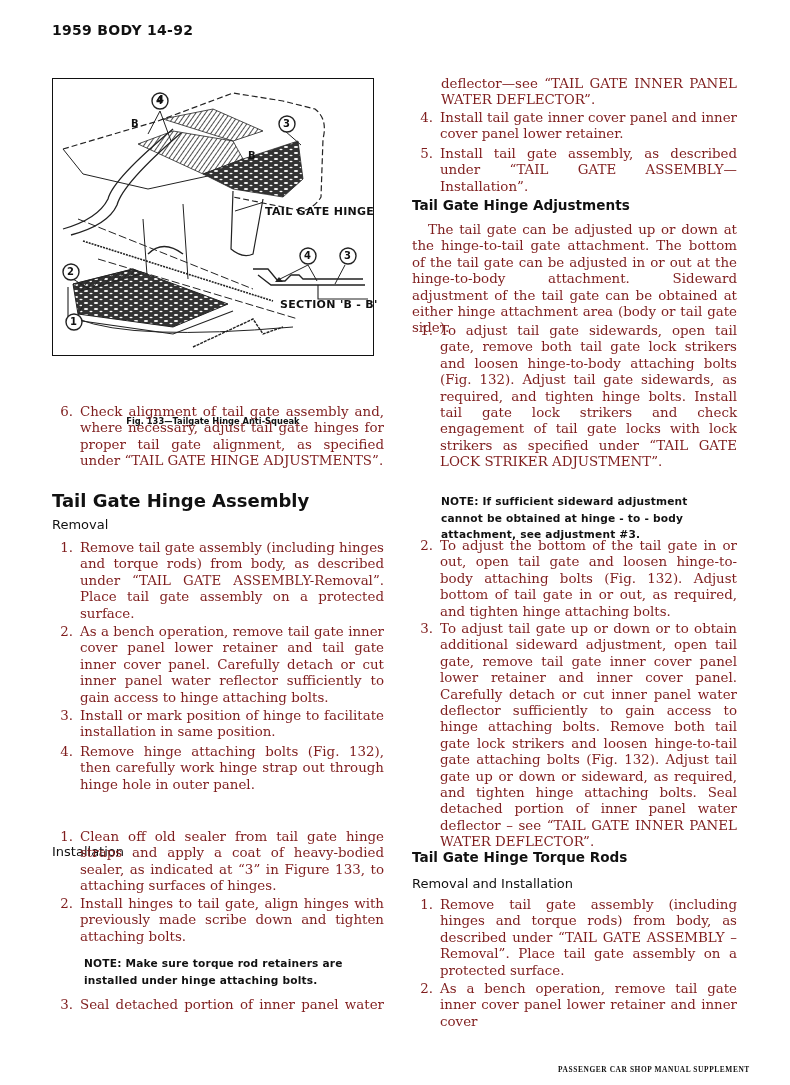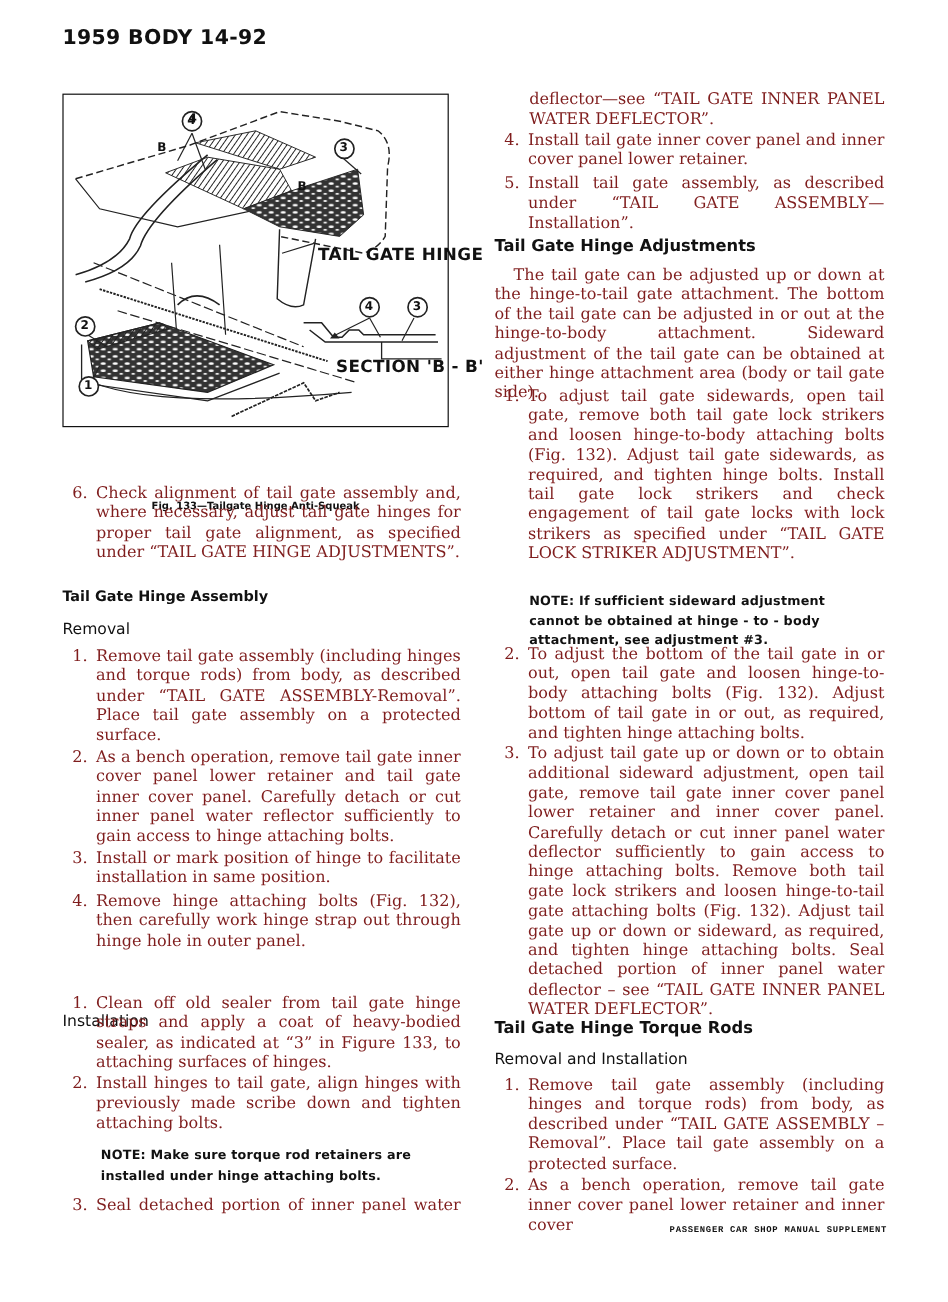--- a/index.html
+++ b/index.html
@@ -2,62 +2,62 @@
 <html><head>
 <meta charset="utf-8">
 <style>
   html, body { margin: 0; padding: 0; }
   body {
     width: 790px; height: 1085px; background: #ffffff; position: relative;
     color: #1a1a1a; overflow: hidden;
   }
   .page-header {
     position: absolute; left: 52px; top: 22px;
-    font-family: "DejaVu Sans", sans-serif; font-weight: bold; font-size: 17px;
+    font-family: "DejaVu Sans", sans-serif; font-weight: bold; font-size: 14px;
     letter-spacing: 0.3px; color: #111;
   }
 
   .figure-box {
     position: absolute; left: 52px; top: 78px; width: 322px; height: 278px;
     border: 1.5px solid #111; box-sizing: border-box; background: #fff;
   }
   .figure-box svg { position: absolute; left: 0; top: 0; }
   .fig-label {
     position: absolute; font-family: "DejaVu Sans", sans-serif; font-weight: bold;
-    font-size: 14px; color: #111; letter-spacing: 0.3px; white-space: nowrap;
+    font-size: 11px; color: #111; letter-spacing: 0.3px; white-space: nowrap;
   }
   .fig-caption {
     position: absolute; left: 52px; top: 376px; width: 322px; text-align: center;
     font-family: "DejaVu Sans", sans-serif; font-weight: bold; font-size: 8.3px; color: #111; margin-top: 40px;
   }
 
   .serif {
     font-family: "DejaVu Serif", serif; font-size: 13.4px; line-height: 16.4px; color: #7f1d1d;
   }
   .item { position: absolute; display: flex; text-align: justify; }
   .item .num { width: 28px; flex: 0 0 28px; text-align: right; padding-right: 7px; box-sizing: border-box; }
   .item .txt { flex: 1; text-align: justify; }
   .item .txt.last-left { text-align-last: left; }
 
   .h1 {
     position: absolute; font-family: "DejaVu Sans", sans-serif; font-weight: bold;
-    font-size: 12px; color: #111;
+    font-size: 18px; color: #111;
   }
   .h2 {
     position: absolute; font-family: "DejaVu Sans", sans-serif; font-weight: normal;
     font-size: 13px; color: #111;
   }
   .note {
     position: absolute; font-family: "DejaVu Sans", sans-serif; font-weight: bold;
     font-size: 10.6px; line-height: 16.6px; color: #111; letter-spacing: 0.2px;
   }
   .para { position: absolute; text-align: justify; }
   .footer {
-    position: absolute; left: 527px; top: 1022px;
-    font-family: Liberation Mono, monospace; font-weight: bold; font-size: 7.4px;
+    position: absolute; left: 527px; top: 1065px;
+    font-family: Liberation Serif, serif; font-weight: bold; font-size: 7.4px;
     letter-spacing: 0.6px; color: #111; padding-left: 31px;
   }
 </style>
 </head>
 <body>
 
 <div class="page-header">1959 BODY 14-92</div>
 
 <div class="figure-box">
   <svg width="320" height="276" viewBox="0 0 320 276">

